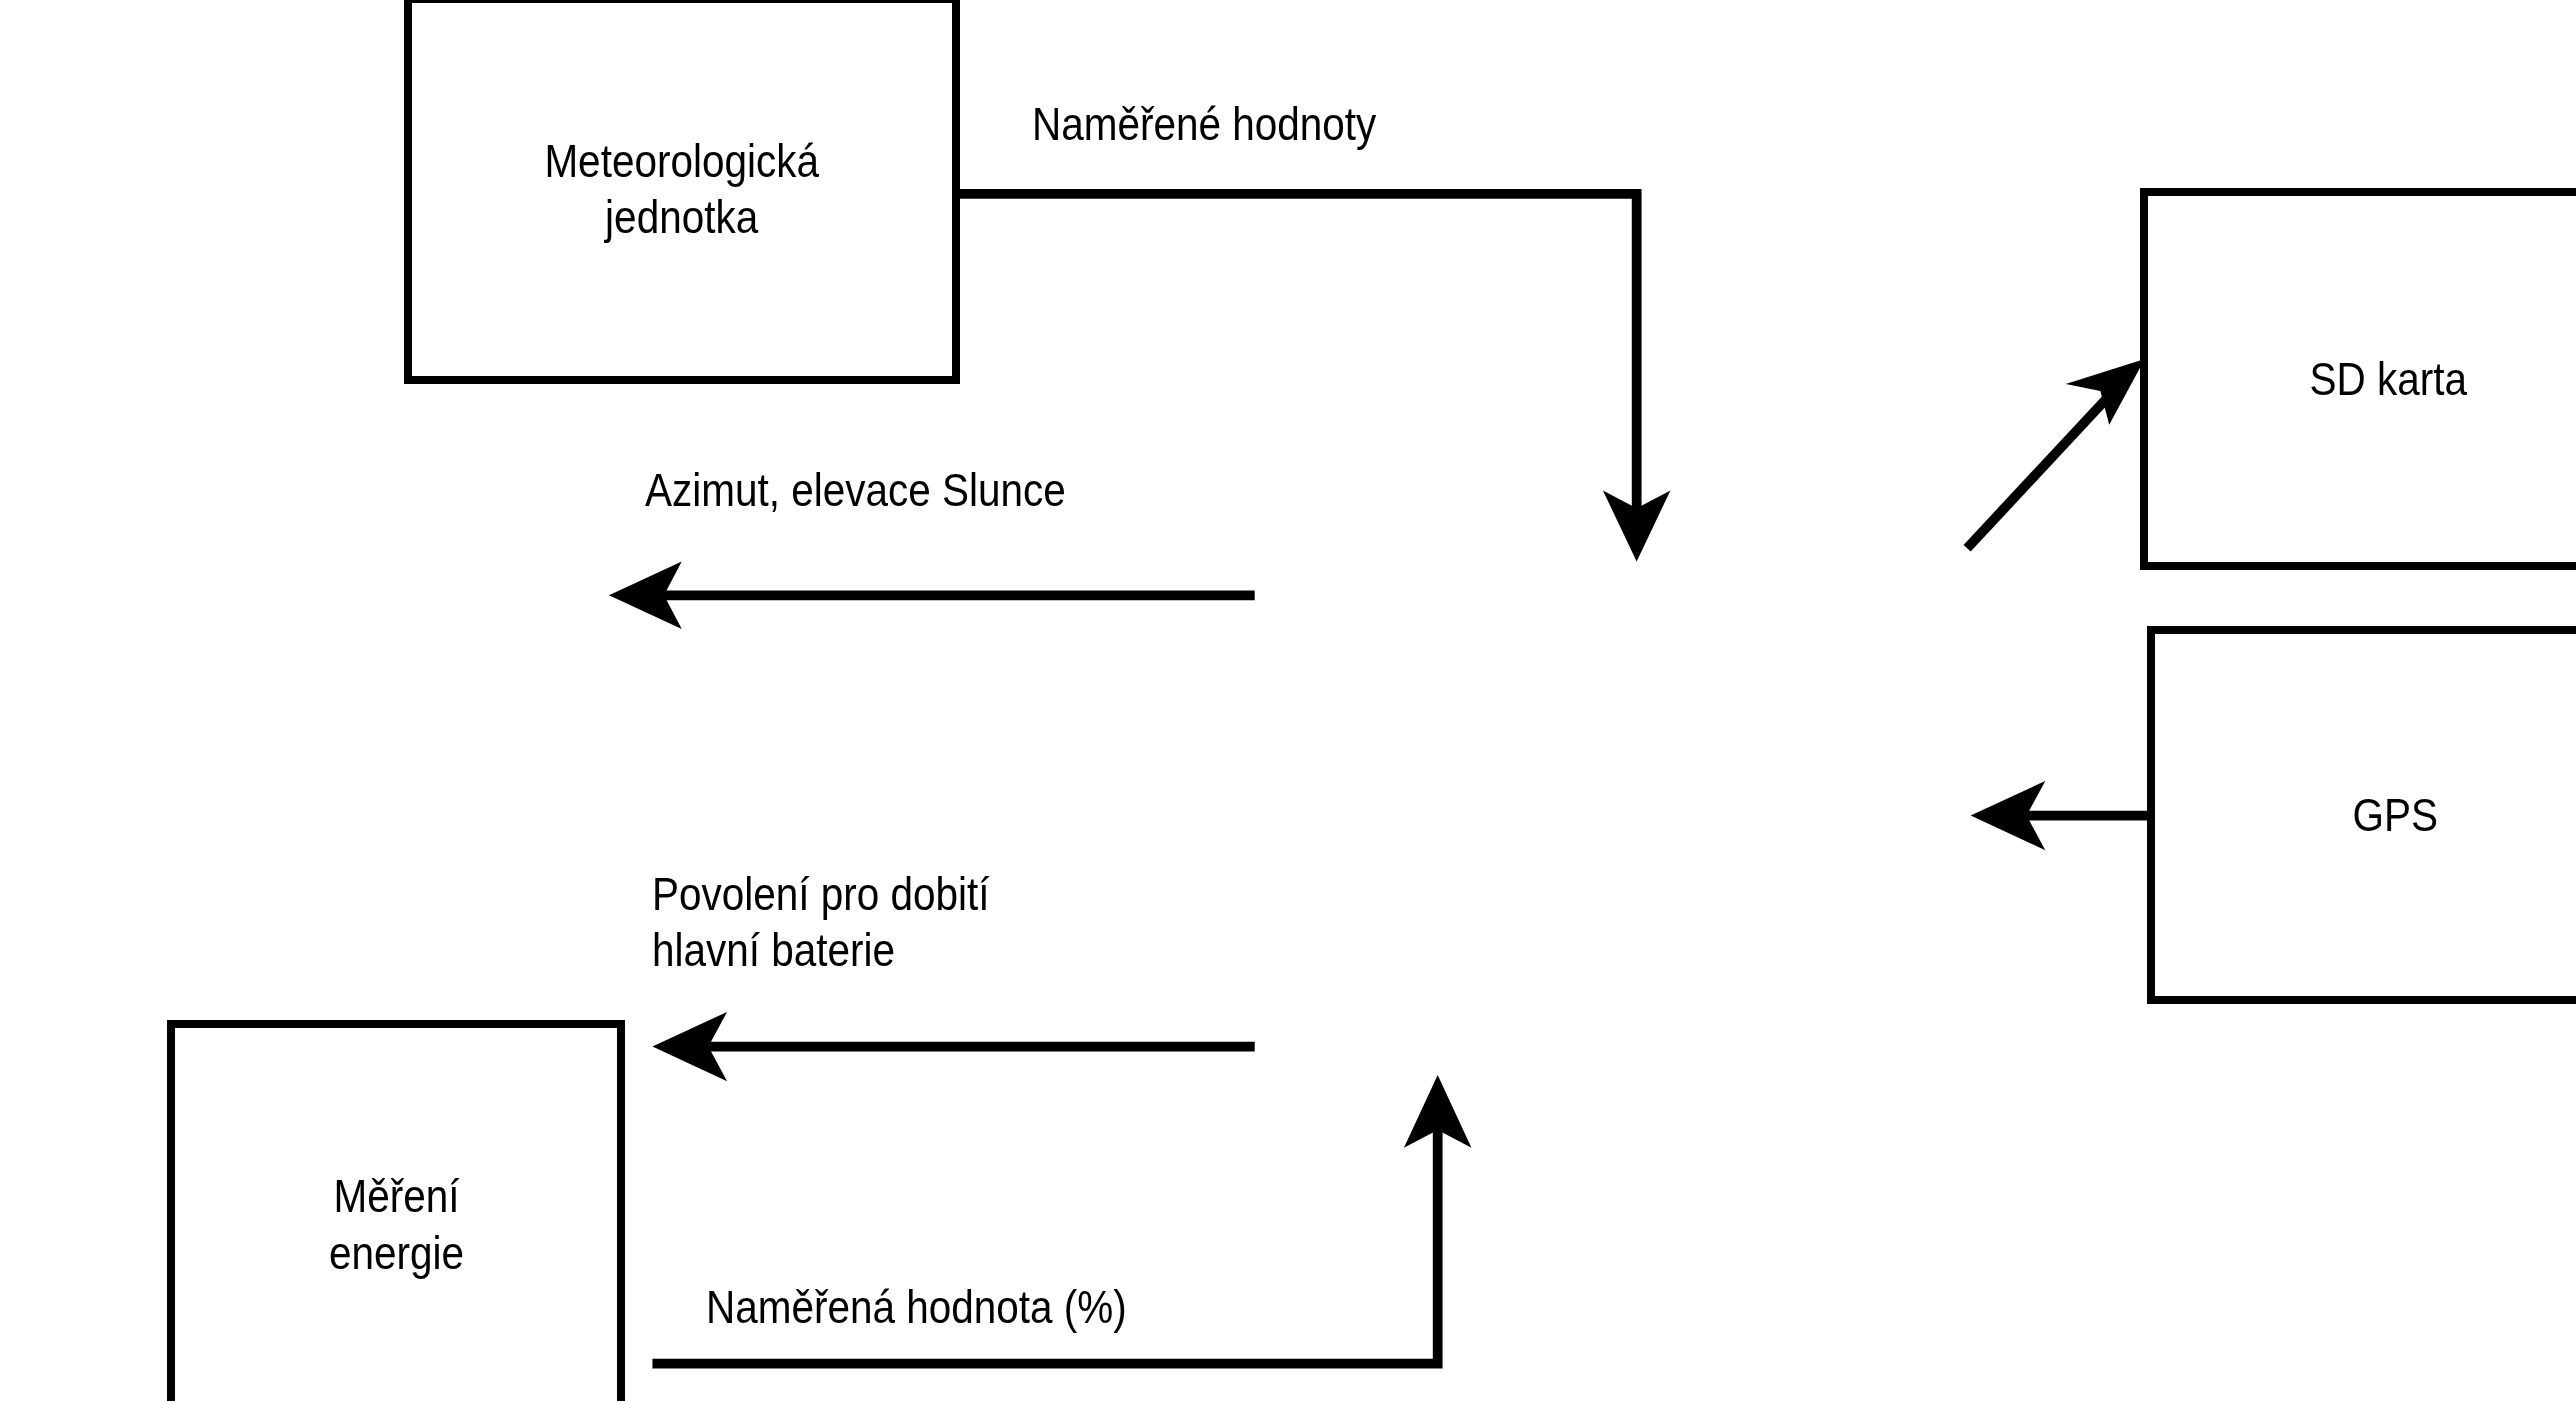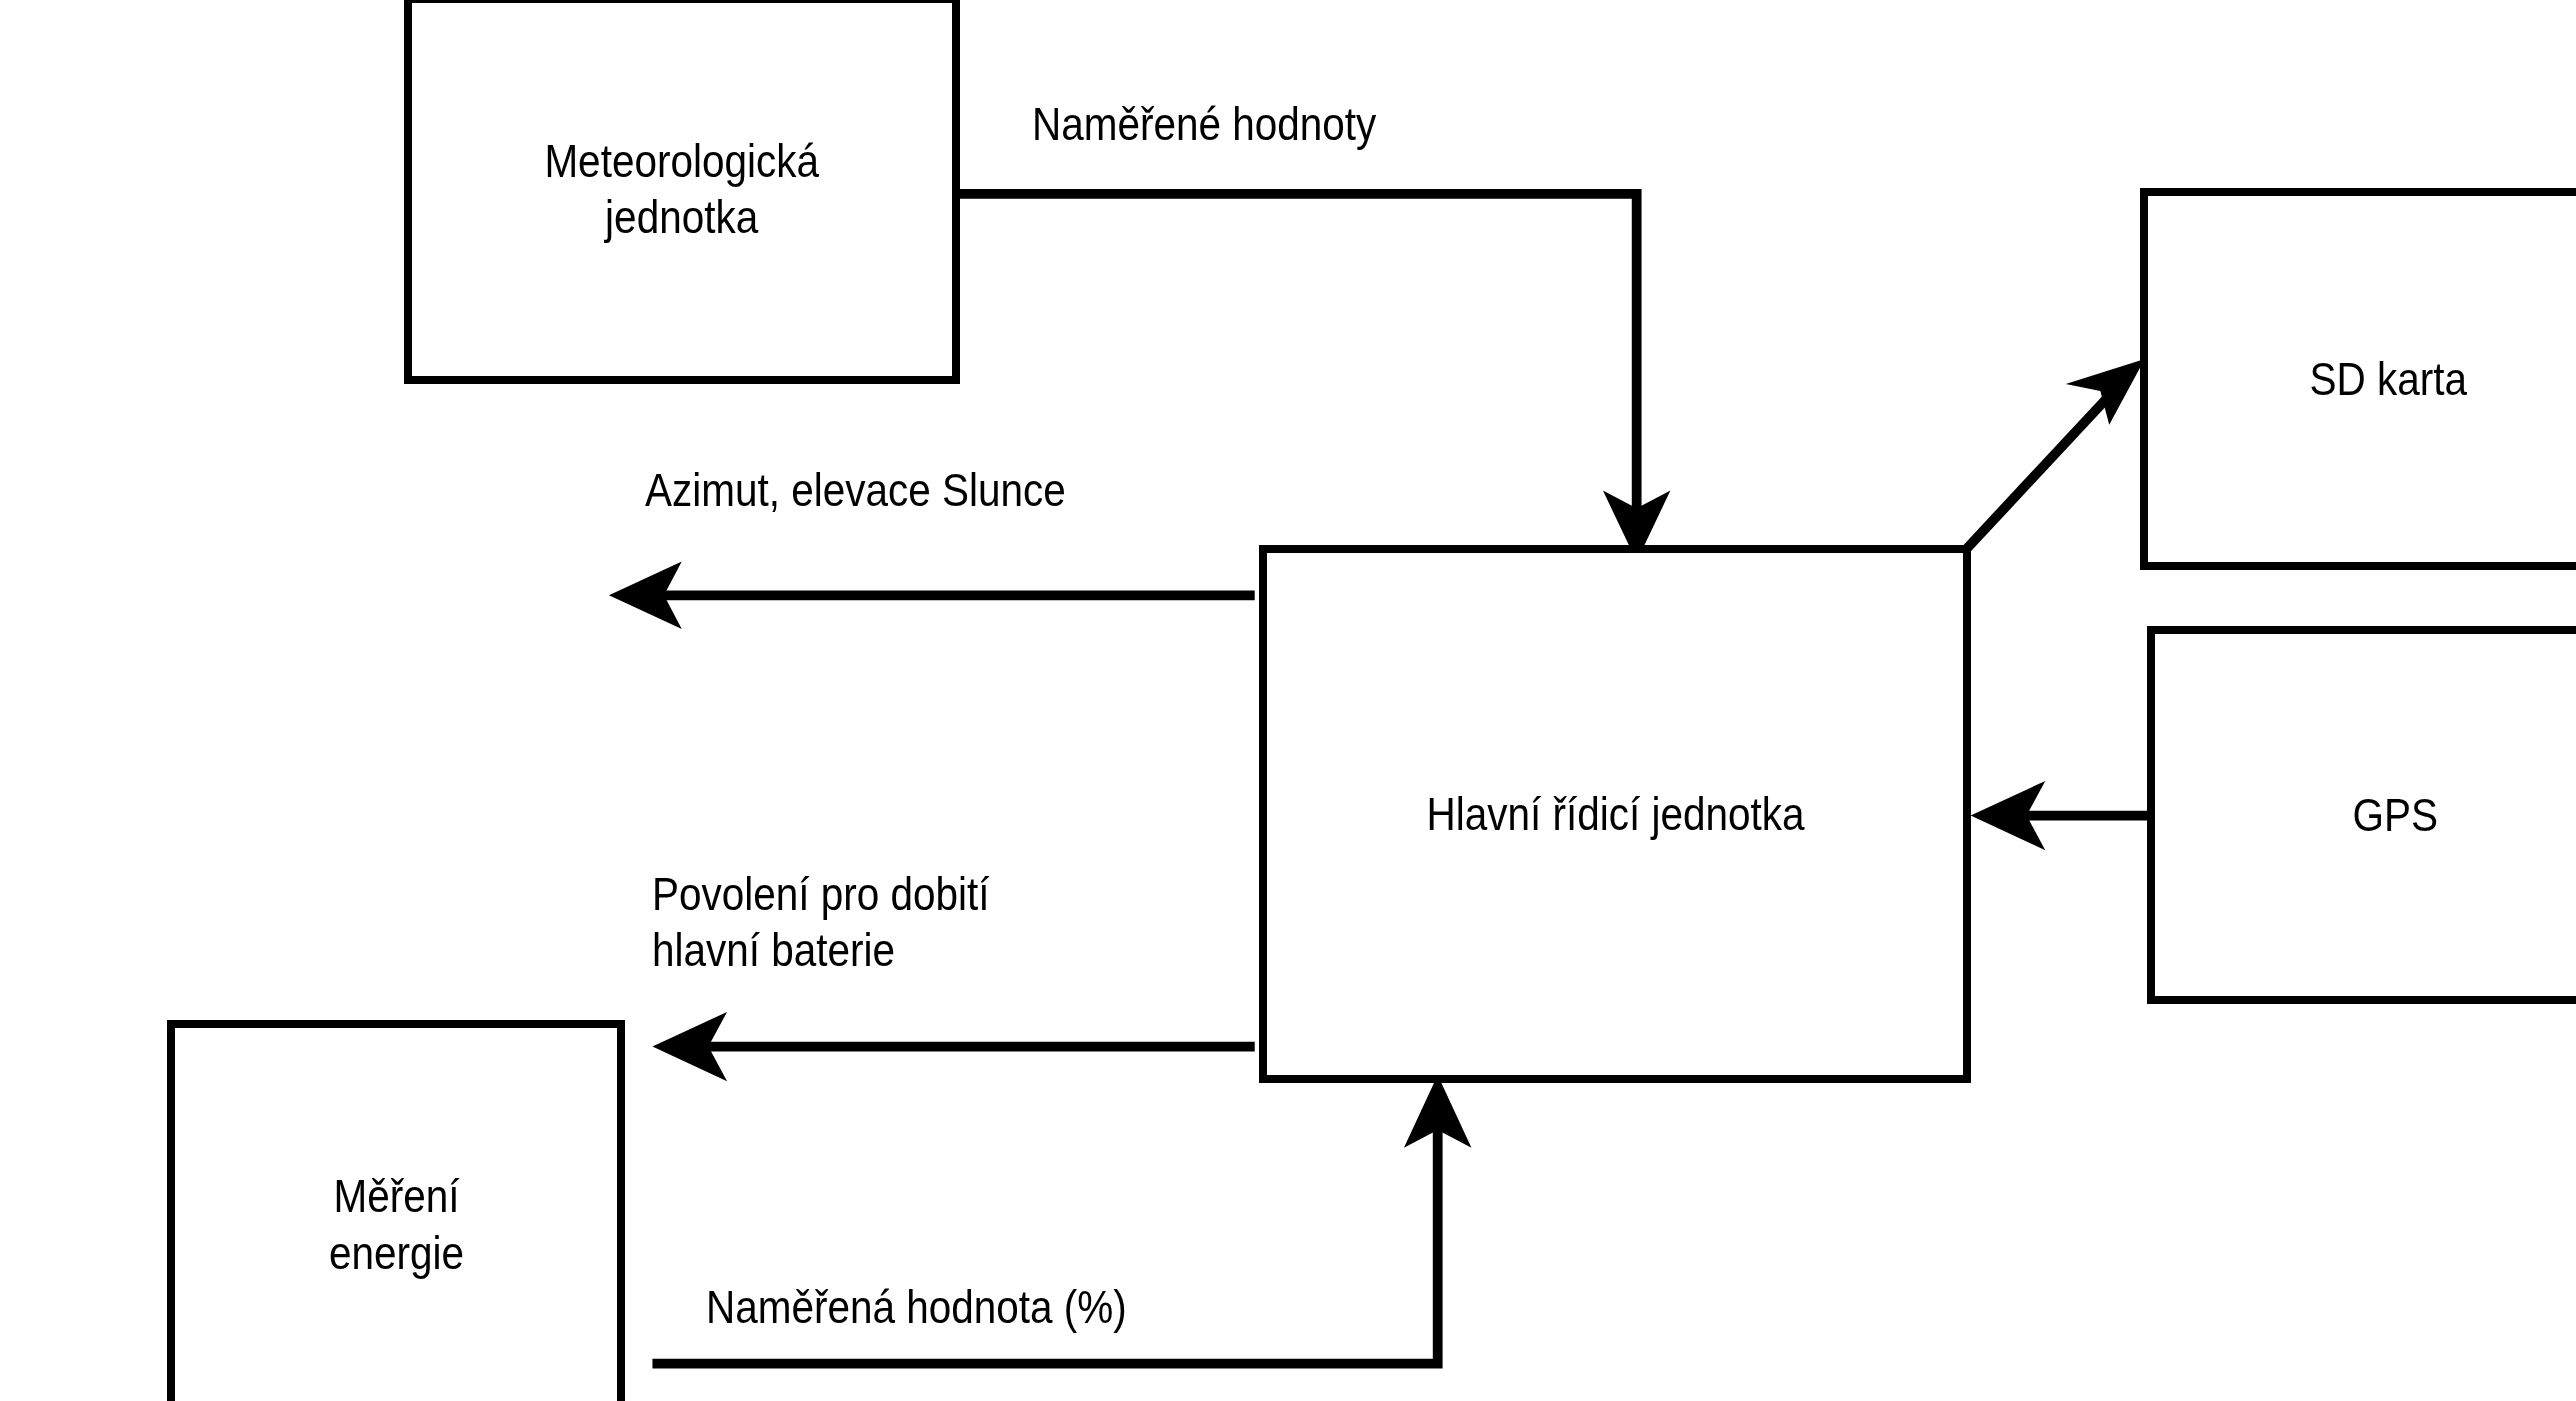--- a/index.html
+++ b/index.html
@@ -105,23 +105,20 @@
     <span class="node-label">Meteorologická
 jednotka</span>
   </div>
 
 
   <div class="node n-mereni">
     <span class="node-label">Měření
 energie</span>
   </div>
 
-  <div class="node n-main">
-    <span class="node-label">Hlavní řídicí jednotka</span>
-  </div>
 
   <div class="node n-sdkarta">
     <span class="node-label">SD karta</span>
   </div>
 
   <div class="node n-gps">
     <span class="node-label">GPS</span>
   </div>
 
   <div class="edge-label l-namerene-hodnoty">Naměřené hodnoty</div>

